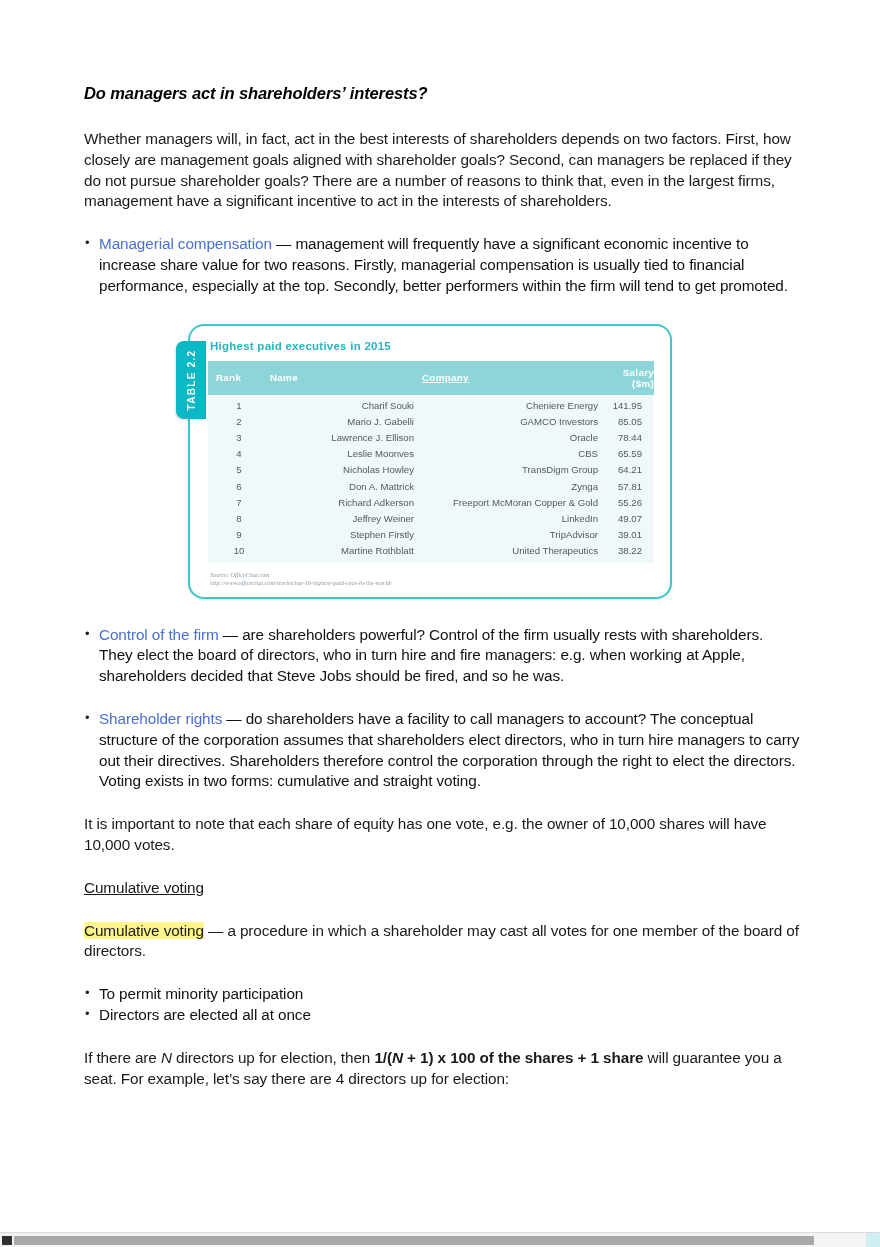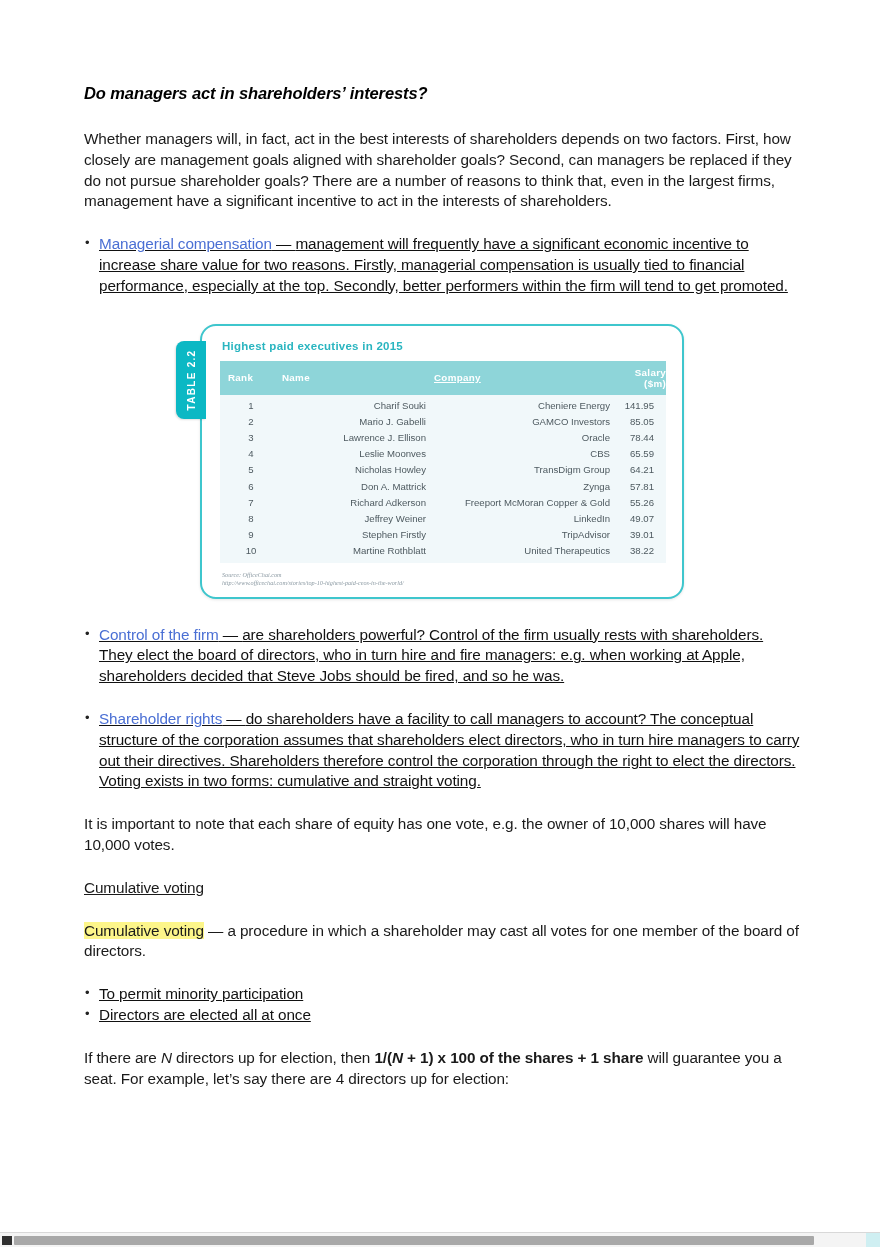--- a/index.html
+++ b/index.html
@@ -44,21 +44,20 @@
     letter-spacing: -0.1px;
   }
 
   .para-block { margin-bottom: 22px; }
 
   
   ul.bullets {
     list-style: none;
     margin: 0;
     padding: 0;
-    text-decoration: underline;
   }
   ul.bullets > li {
     position: relative;
     padding-left: 15px;
     font-size: 15.3px;
     line-height: 20.8px;
     letter-spacing: -0.1px;
     margin-bottom: 22px;
   }
   ul.bullets > li::before {
@@ -78,21 +77,21 @@
   .i { font-style: italic; }
 
   
   .figure-wrap {
     position: relative;
     margin: 16px 0 24px 0;
     height: 282px;
   }
   .table-card {
     position: absolute;
-    left: 116px;
+    left: 104px;
     top: 5px;
     width: 484px;
     height: 275px;
     background: #ffffff;
     border: 2px solid #3ec6cd;
     border-radius: 16px;
     box-shadow: 0 1px 3px rgba(0,0,0,0.10);
     padding: 14px 16px 10px 18px;
   }
   .table-tab {

